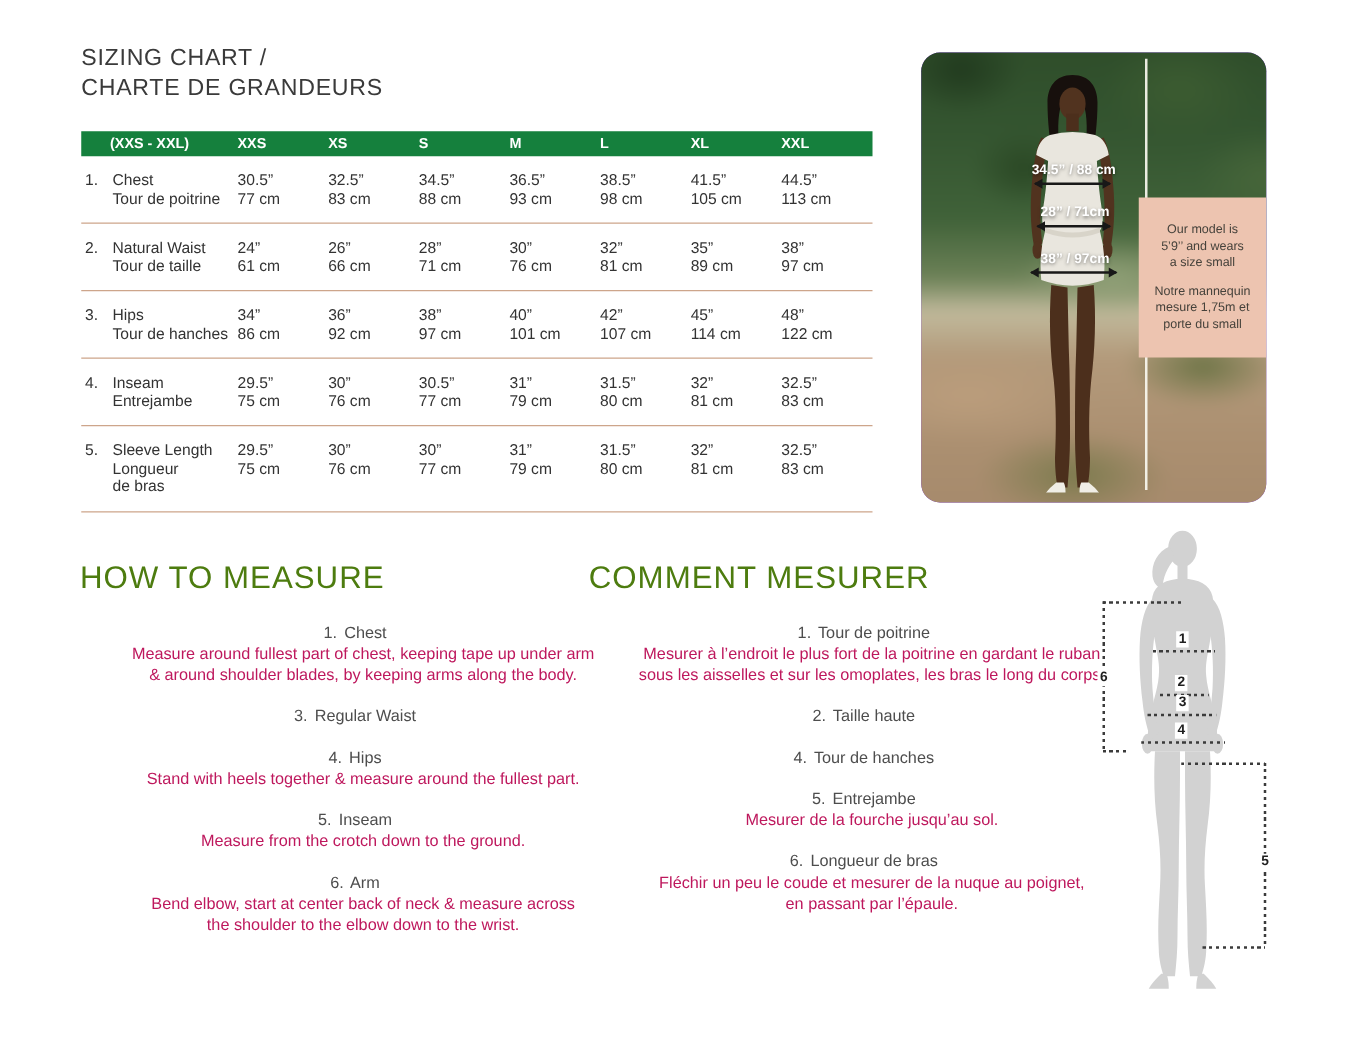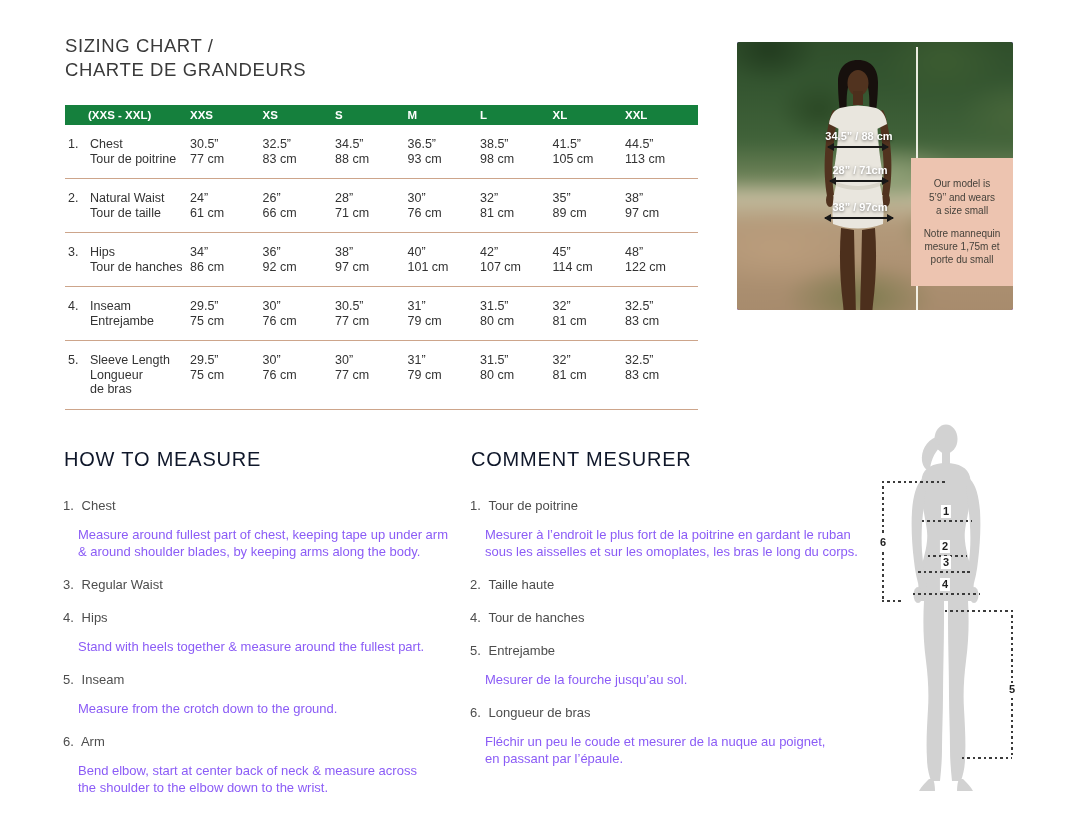--- a/index.html
+++ b/index.html
@@ -16,22 +16,22 @@
          height:20px;background:#15803d;color:#fff;font-size:11.5px;font-weight:bold;}
   .thead .range{padding-left:23px;}
   .trow{display:grid;grid-template-columns:25px 100px repeat(7,72.5px);
         padding:12px 0 12px;border-bottom:1.5px solid #cda58b;
         font-size:12.5px;line-height:14.5px;color:#333;}
   .tnum{padding-left:3px;}
   .tlabel div{white-space:pre-line;}
   .tcell div{white-space:nowrap;}
 
   
-  .photo{position:absolute;left:737px;top:42px;width:276px;height:268px;
-         border-radius:2px;overflow:hidden;background:#6d28d9;}
+  .photo{position:absolute;left:737px;top:42px;width:276px;height:360px;
+         border-radius:15px;overflow:hidden;background:#6d28d9;}
   .photo-bg{position:absolute;left:-18px;top:-18px;right:-18px;bottom:-18px;filter:blur(6px);
     background:
       radial-gradient(70px 50px at 16% 8%,#213a1e 0%,rgba(33,58,30,0) 70%),
       radial-gradient(90px 60px at 72% 12%,#3c5c31 0%,rgba(60,92,49,0) 70%),
       radial-gradient(80px 55px at 94% 30%,#47663a 0%,rgba(71,102,58,0) 70%),
       radial-gradient(60px 45px at 32% 28%,#2a4724 0%,rgba(42,71,36,0) 70%),
       radial-gradient(110px 45px at 55% 50%,#90a077 0%,rgba(144,160,119,0) 70%),
       radial-gradient(130px 55px at 18% 74%,#bb9d7c 0%,rgba(187,157,124,0) 70%),
       radial-gradient(90px 45px at 78% 68%,#6d7446 0%,rgba(109,116,70,0) 70%),
       radial-gradient(110px 50px at 45% 90%,#7b7a4d 0%,rgba(123,122,77,0) 70%),
@@ -48,25 +48,25 @@
   .arrow-label{position:absolute;color:#fff;font-weight:bold;font-size:11px;
                text-align:center;white-space:nowrap;
                text-shadow:0 1px 3px rgba(0,0,0,.5);}
   .model-note{position:absolute;left:174px;top:116px;width:102px;height:128px;
               background:#edc4b0;box-sizing:border-box;padding:9px 4px;
               display:flex;flex-direction:column;justify-content:center;gap:9px;
               font-size:10px;line-height:1.34;color:#46423b;text-align:center;}
   .model-note p{margin:0;white-space:pre-line;}
 
   
-  .section-title{position:absolute;font-size:20px;letter-spacing:.8px;color:#0f172a;}
-  .measure-list{position:absolute;width:440px;font-size:13px;color:#4d4d4d;}
+  .section-title{position:absolute;font-size:25px;letter-spacing:.8px;color:#4d7c0f;}
+  .measure-list{position:absolute;width:440px;font-size:13px;color:#4d4d4d;text-align:center;}
   .mitem{margin-bottom:16px;line-height:17px;}
   .mnum{display:inline-block;min-width:15px;}
-  .mdesc{padding-left:15px;margin-top:12px;white-space:pre;color:#8b5cf6;}
+  .mdesc{padding-left:15px;margin-top:0;white-space:pre;color:#be185d;}
 
   
   .figure{position:absolute;left:860px;top:420px;width:170px;height:408px;}
   .silhouette{position:absolute;left:36px;top:3px;width:100px;height:370px;}
   .dot-h{position:absolute;height:2px;
          background-image:repeating-linear-gradient(90deg,#3b3b3b 0 2.5px,transparent 2.5px 5.5px);}
   .dot-v{position:absolute;width:2px;
          background-image:repeating-linear-gradient(180deg,#3b3b3b 0 2.5px,transparent 2.5px 5.5px);}
   .fig-num{position:absolute;transform:translateX(-50%);font-size:11px;font-weight:bold;
            color:#1f1f1f;background:#fff;padding:0 2px;line-height:13px;}

